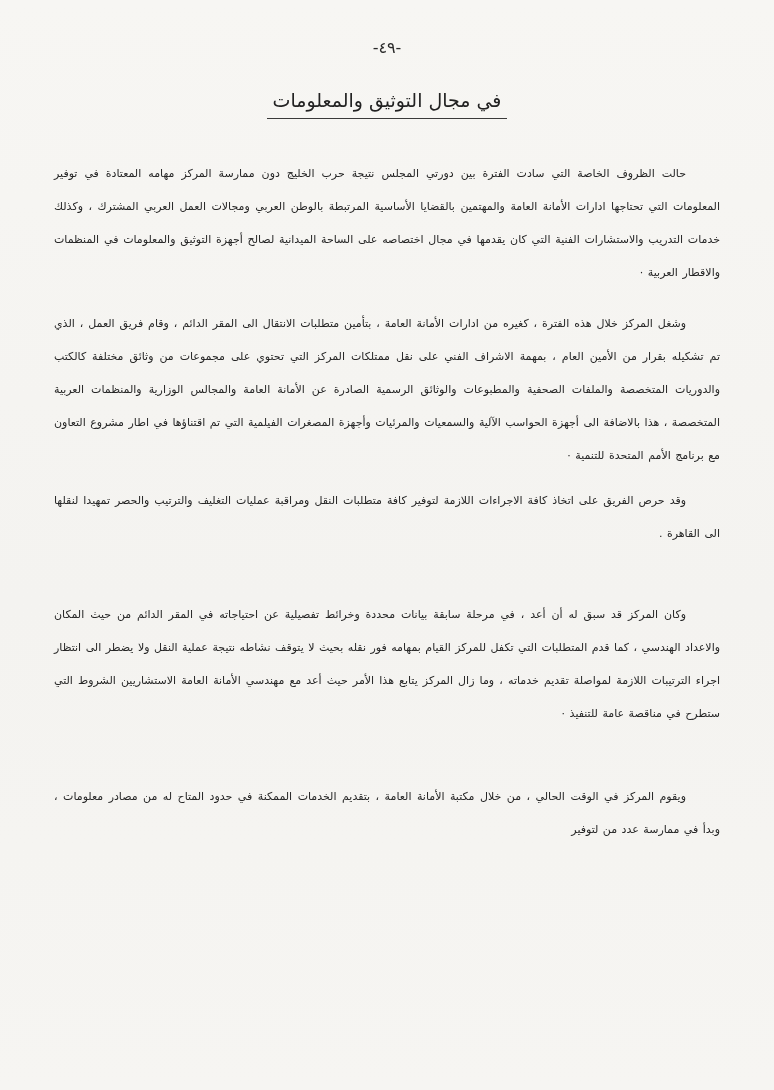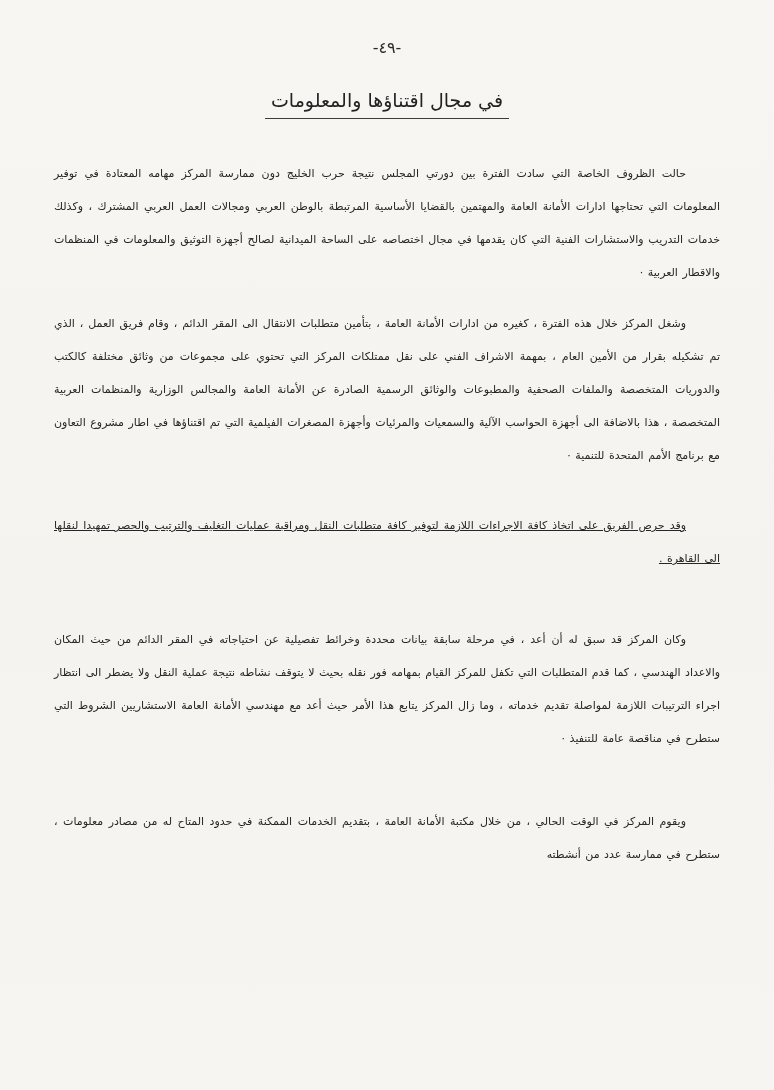--- a/index.html
+++ b/index.html
@@ -45,38 +45,38 @@
   .para {
     font-size: 11px;
     line-height: 33px;
     text-align: justify;
     text-indent: 34px;
     margin: 0 0 16px 0;
     color: #262626;
     word-spacing: 1px;
   }
   .para.gap-after-small { margin-bottom: 18px; }
-  .para.gap-after-medium { margin-bottom: 37px; }
-  .para.gap-after-large { margin-bottom: 48px; text-decoration: underline; }
+  .para.gap-after-medium { margin-bottom: 12px; }
+  .para.gap-after-large { margin-bottom: 48px; }
   .para.gap-after-xlarge { margin-bottom: 50px; }
 </style>
 </head>
 <body>
 
 <div class="scan-page">
 
   <div class="page-number">-٤٩-</div>
 
   <h1 class="doc-title">
-    <span class="title-text">في مجال اقتناؤها والمعلومات</span>
+    <span class="title-text">في مجال التوثيق والمعلومات</span>
   </h1>
 
   <p class="para gap-after-small">حالت الظروف الخاصة التي سادت الفترة بين دورتي المجلس نتيجة حرب الخليج دون ممارسة المركز مهامه المعتادة في توفير المعلومات التي تحتاجها ادارات الأمانة العامة والمهتمين بالقضايا الأساسية المرتبطة بالوطن العربي ومجالات العمل العربي المشترك ، وكذلك خدمات التدريب والاستشارات الفنية التي كان يقدمها في مجال اختصاصه على الساحة الميدانية لصالح أجهزة التوثيق والمعلومات في المنظمات والاقطار العربية ·</p>
 
   <p class="para gap-after-medium">وشغل المركز خلال هذه الفترة ، كغيره من ادارات الأمانة العامة ، بتأمين متطلبات الانتقال الى المقر الدائم ، وقام فريق العمل ، الذي تم تشكيله بقرار من الأمين العام ، بمهمة الاشراف الفني على نقل ممتلكات المركز التي تحتوي على مجموعات من وثائق مختلفة كالكتب والدوريات المتخصصة والملفات الصحفية والمطبوعات والوثائق الرسمية الصادرة عن الأمانة العامة والمجالس الوزارية والمنظمات العربية المتخصصة ، هذا بالاضافة الى أجهزة الحواسب الآلية والسمعيات والمرئيات وأجهزة المصغرات الفيلمية التي تم اقتناؤها في اطار مشروع التعاون مع برنامج الأمم المتحدة للتنمية ·</p>
 
   <p class="para gap-after-large">وقد حرص الفريق على اتخاذ كافة الاجراءات اللازمة لتوفير كافة متطلبات النقل ومراقبة عمليات التغليف والترتيب والحصر تمهيدا لنقلها الى القاهرة .</p>
 
   <p class="para gap-after-xlarge">وكان المركز قد سبق له أن أعد ، في مرحلة سابقة بيانات محددة وخرائط تفصيلية عن احتياجاته في المقر الدائم من حيث المكان والاعداد الهندسي ، كما قدم المتطلبات التي تكفل للمركز القيام بمهامه فور نقله بحيث لا يتوقف نشاطه نتيجة عملية النقل ولا يضطر الى انتظار اجراء الترتيبات اللازمة لمواصلة تقديم خدماته ، وما زال المركز يتابع هذا الأمر حيث أعد مع مهندسي الأمانة العامة الاستشاريين الشروط التي ستطرح في مناقصة عامة للتنفيذ ·</p>
 
-  <p class="para">ويقوم المركز في الوقت الحالي ، من خلال مكتبة الأمانة العامة ، بتقديم الخدمات الممكنة في حدود المتاح له من مصادر معلومات ، ستطرح في ممارسة عدد من أنشطته</p>
+  <p class="para">ويقوم المركز في الوقت الحالي ، من خلال مكتبة الأمانة العامة ، بتقديم الخدمات الممكنة في حدود المتاح له من مصادر معلومات ، وبدأ في ممارسة عدد من لتوفير</p>
 
 </div>
 
 </body></html>

